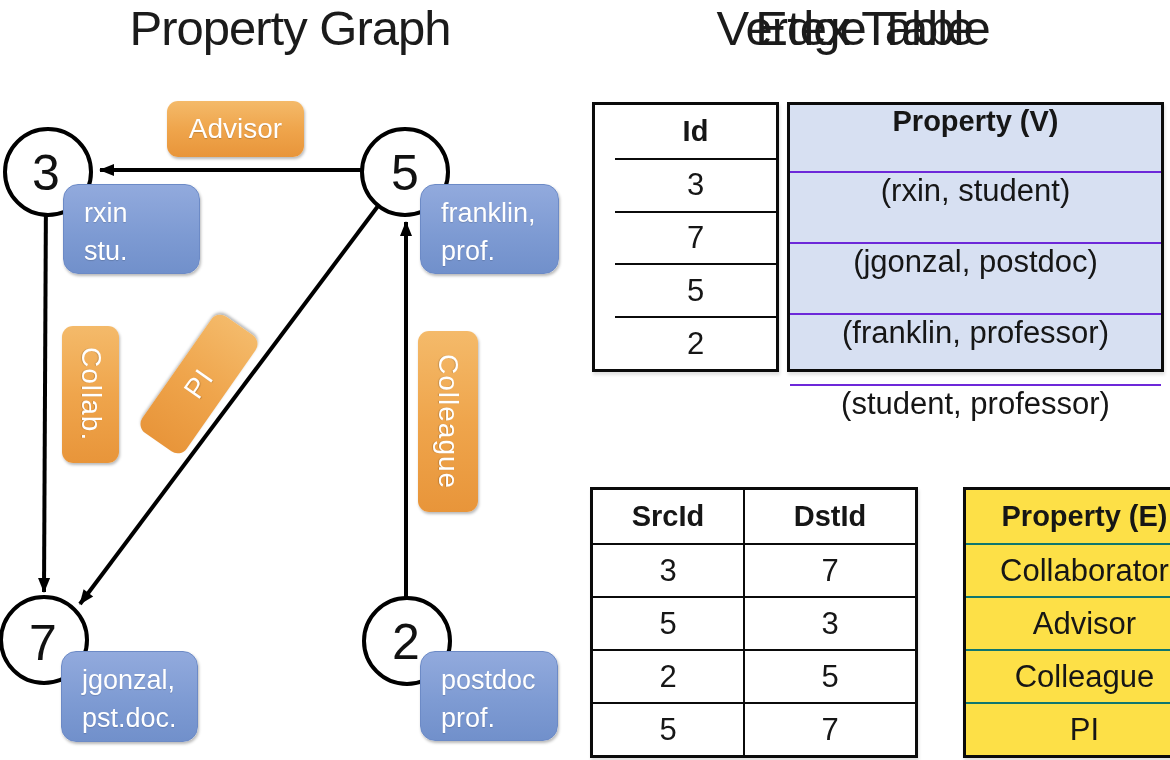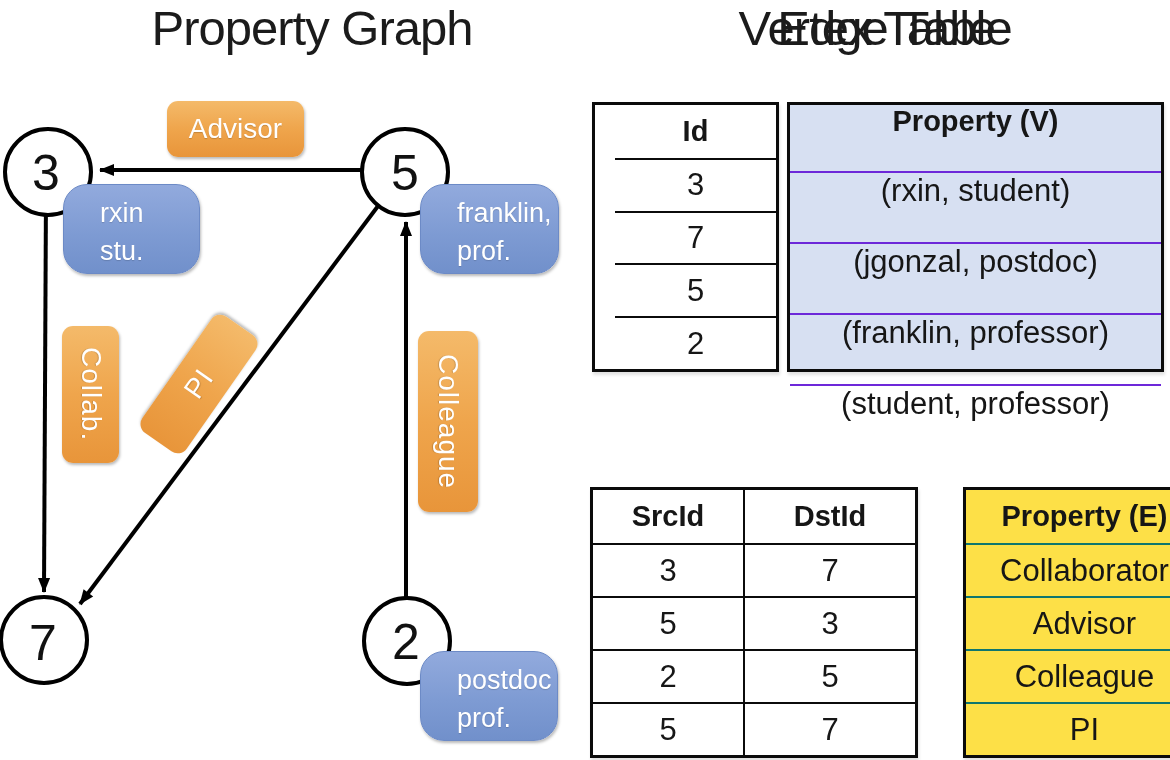--- a/index.html
+++ b/index.html
@@ -1,41 +1,41 @@
 <!DOCTYPE html>
 <html><head>
 <meta charset="utf-8">
 <style>
   html,body{margin:0;padding:0;background:#fff;}
   #stage{position:relative;width:1170px;height:760px;background:#fff;overflow:hidden;
          font-family:"Liberation Sans", sans-serif;color:#151515;}
 
   
   .big-title{position:absolute;text-align:center;font-size:49px;font-weight:400;
-             letter-spacing:-1px;color:#1b1b1b;white-space:nowrap;padding-left:22px;}
+             letter-spacing:-1px;color:#1b1b1b;white-space:nowrap;}
   #pg-title{left:0;top:14;width:580px;}
   #vt-title{left:555px;top:16;width:580px;}
   #et-title{left:585px;top:398;width:575px;}
 
   
   #graph-svg{position:absolute;left:0;top:0;width:580px;height:760px;}
 
   .pill{position:absolute;display:flex;align-items:center;justify-content:center;
         border-radius:11px;color:#fff;font-size:28px;
         background:linear-gradient(180deg,#F4BA6A 0%,#EFA54C 50%,#E8953A 100%);
         box-shadow:1px 2px 3px rgba(0,0,0,.28);text-shadow:0 1px 1px rgba(0,0,0,.18);}
   .pill.vert{writing-mode:vertical-rl;letter-spacing:1px;}
   #pill-advisor{left:167px;top:101px;width:137px;height:56px;}
   #pill-collab{left:62px;top:326px;width:57px;height:137px;}
   #pill-colleague{left:418px;top:331px;width:60px;height:181px;}
   #pill-pi{left:172px;top:313px;width:54px;height:142px;transform:rotate(-145deg);
            background:linear-gradient(180deg,#E8953A 0%,#EFA54C 50%,#F4BA6A 100%);}
 
-  .vprop{position:absolute;border-radius:24px;color:#fff;font-size:27px;line-height:1.42;
-         padding:9px 0 0 36px;box-sizing:border-box;
+  .vprop{position:absolute;border-radius:15px;color:#fff;font-size:27px;line-height:1.42;
+         padding:9px 0 0 20px;box-sizing:border-box;
          background:linear-gradient(180deg,#92AADD 0%,#7E9BD3 55%,#7190CB 100%);
          border:1px solid #6c8ac6;box-shadow:1px 2px 3px rgba(0,0,0,.28);
          text-shadow:0 1px 1px rgba(0,0,0,.15);}
   #vprop-rxin{left:63px;top:184px;width:137px;height:90px;}
   #vprop-franklin{left:420px;top:184px;width:139px;height:90px;}
   #vprop-jgonzal{left:61px;top:651px;width:137px;height:91px;}
   #vprop-istoica{left:420px;top:651px;width:138px;height:90px;}
 
   
   .subtable{position:absolute;border:3px solid #0b0b0b;box-sizing:border-box;
@@ -98,20 +98,24 @@
   <div class="pill vert" id="pill-colleague">Colleague</div>
 
   <div class="vprop" id="vprop-rxin">
     <div>rxin</div>
     <div>stu.</div>
   </div>
   <div class="vprop" id="vprop-franklin">
     <div>franklin,</div>
     <div>prof.</div>
   </div>
+  <div class="vprop" id="vprop-jgonzal">
+    <div>jgonzal,</div>
+    <div>pst.doc.</div>
+  </div>
   <div class="vprop" id="vprop-istoica">
     <div>postdoc</div>
     <div>prof.</div>
   </div>
 
   <div class="big-title" id="vt-title">Vertex Table</div>
 
   <div class="subtable" id="vt-id">
     <div class="cell th">Id</div>
     <div class="cell">3</div>

